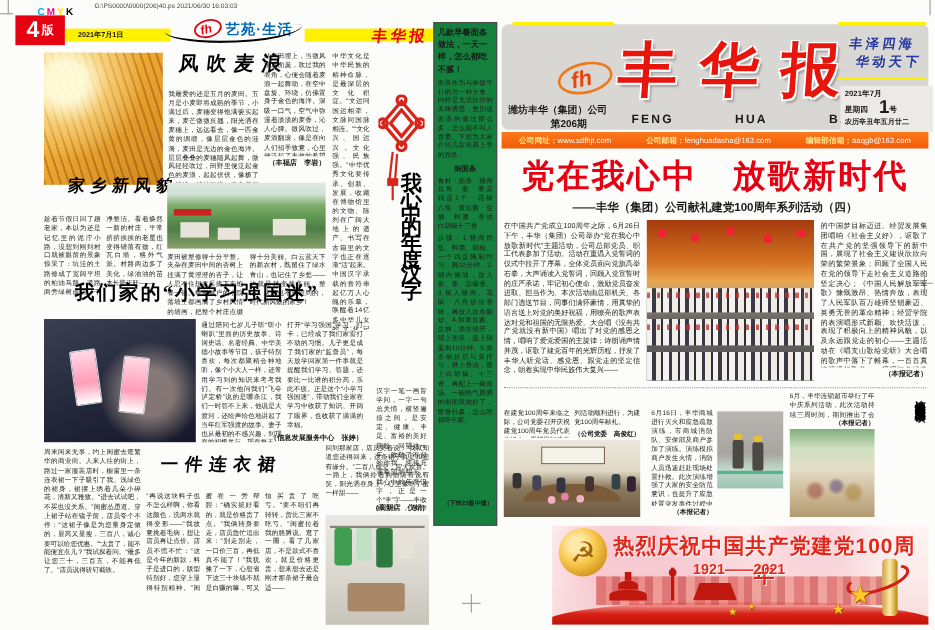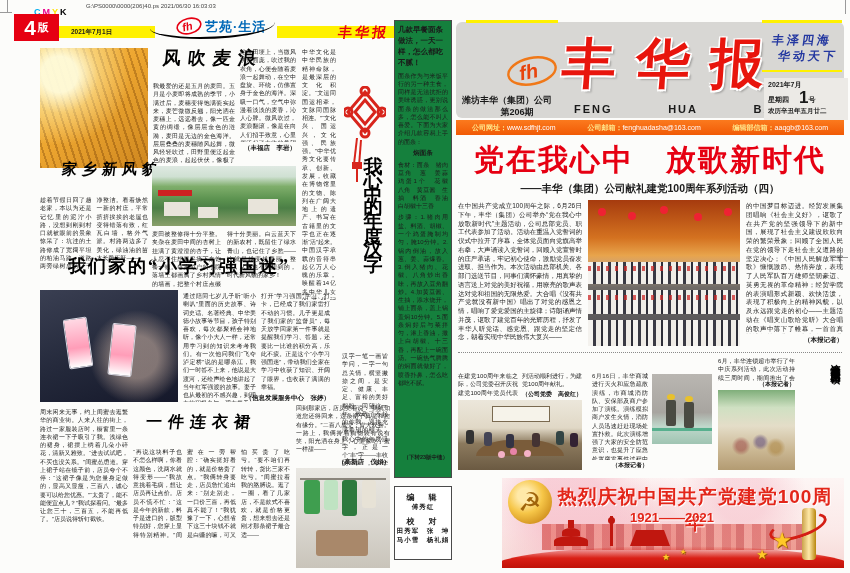--- a/index.html
+++ b/index.html
@@ -173,27 +173,20 @@
   </div>
 
   <div class="abs strip" style="left:394px;top:20px;width:58px;height:458px;padding:4px 3px;box-sizing:border-box;">
     <h4>几款早餐面条做法，一天一样，怎么都吃不腻！</h4>
     <div class="t" style="margin-top:3px;">面条作为与米饭平行的另一种主食，同样是无法抗拒的美味诱惑，更别说面条的做法那么多，怎么能不叫人喜爱。下面为大家介绍几款容易上手的面条：</div>
     <div style="font-size:6.5px;font-weight:800;text-align:center;margin:3px 0;">焖面条</div>
     <div class="t">食材：面条　猪肉　豆角　葱　姜蒜　鸡蛋1个　花椒　八角　黄豆酱　生抽　料酒　香油　白胡椒十三香</div>
     <div class="t" style="margin-top:3px;height:238px;">步骤：1.猪肉用盐、料酒、胡椒、一个鸡蛋腌制均匀，腌10分钟。2.锅内倒油，放入葱、姜、蒜爆香。3.倒入猪肉、花椒、八角炒出香味，再放入豆角翻炒。4.加黄豆酱、生抽，添水烧开，铺上面条，盖上锅盖焖10分钟。5.面条焖好后与菜拌匀，淋上香油，撒上白胡椒、十三香，再配上一碗面汤。一碗热气腾腾的焖面就做好了，喷香扑鼻，怎么吃都吃不腻。</div>
     <div style="font-size:5.5px;font-weight:700;text-align:right;margin-top:3px;">（下转23版中缝）</div>
   </div>
-  <div class="abs edbox" style="left:394px;top:486px;width:58px;height:74px;padding-top:5px;box-sizing:border-box;">
-    <div class="lab">编　辑</div>
-    <div class="nm">傅秀红</div>
-    <div class="lab" style="margin-top:4px;">校　对</div>
-    <div class="nm">田秀军　张　坤</div>
-    <div class="nm">马小雪　杨礼娟</div>
-  </div>
 
   <div class="abs mast" style="left:456px;top:22px;width:388px;height:96px;"></div>
   <div class="abs ybar" style="left:466px;top:20px;width:92px;height:3px;"></div>
   <div class="abs ybar" style="left:762px;top:20px;width:80px;height:3px;"></div>
   <div class="abs ybar" style="left:762px;top:70px;width:80px;height:2px;"></div>
   <svg class="abs" style="left:506px;top:52px;" width="52" height="38" viewBox="0 0 52 38">
     <g transform="rotate(-12 26 19)">
         <ellipse cx="26" cy="19" rx="24" ry="13" fill="none" stroke="#f07818" stroke-width="2.4"></ellipse>
     <text x="13" y="26" font-size="20" font-style="italic" font-weight="bold" fill="#e8440c">fh</text>
       </g>

